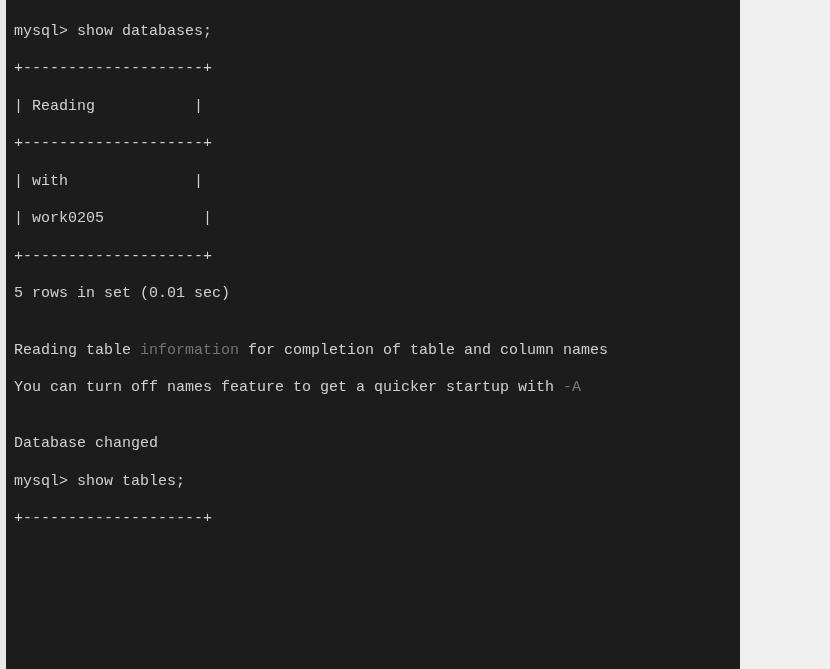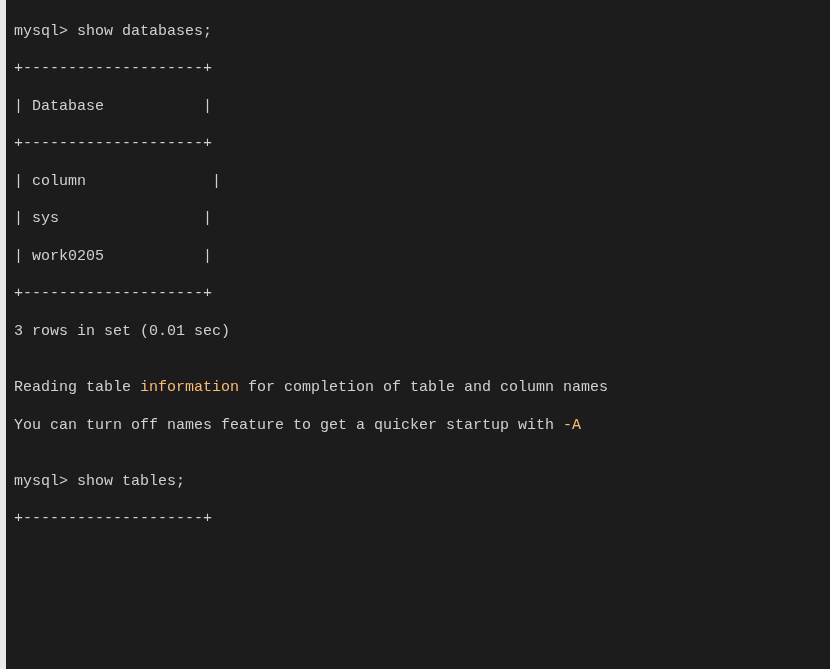--- a/index.html
+++ b/index.html
@@ -7,48 +7,48 @@
       padding: 0;
       background-color: #f0f0f0;
       font-family: "Consolas", "Courier New", monospace;
       font-size: 15px;
       line-height: 1.25;
     }
     .terminal {
       background-color: #1c1c1c;
       color: #d0d0d0;
       padding: 4px 8px;
-      width: 830px;
+      width: 740px;
       height: 669px;
       box-sizing: border-box;
       overflow: hidden;
       white-space: pre;
       position: relative;
       border-left: 6px solid #e8e8e8;
     }
-    .cyan { color: #fdba74; }
+    .cyan { color: #737373; }
     .line { display: block; }
   </style>
 </head>
 <body>
 
 <div class="terminal">
 <span class="line"><span>mysql&gt; </span><span>show databases;</span></span>
 <span class="line">+--------------------+</span>
-<span class="line">| Database           |</span>
+<span class="line">| Reading           |</span>
 <span class="line">+--------------------+</span>
-<span class="line">| column              |</span>
-<span class="line">| sys                |</span>
+<span class="line">| with              |</span>
 <span class="line">| work0205           |</span>
 <span class="line">+--------------------+</span>
-<span class="line">3 rows in set (0.01 sec)</span>
+<span class="line">5 rows in set (0.01 sec)</span>
 <span class="line"></span>
 <span class="line"><span>Reading table </span><span class="cyan">information</span><span> for completion of table and column names</span></span>
 <span class="line"><span>You can turn off names feature to get a quicker startup with </span><span class="cyan">-A</span></span>
 <span class="line"></span>
+<span class="line">Database changed</span>
 <span class="line"><span>mysql&gt; </span><span>show tables;</span></span>
 <span class="line">+--------------------+</span>
 
 
 
 
 
 <span class="line"></span>
 
 

